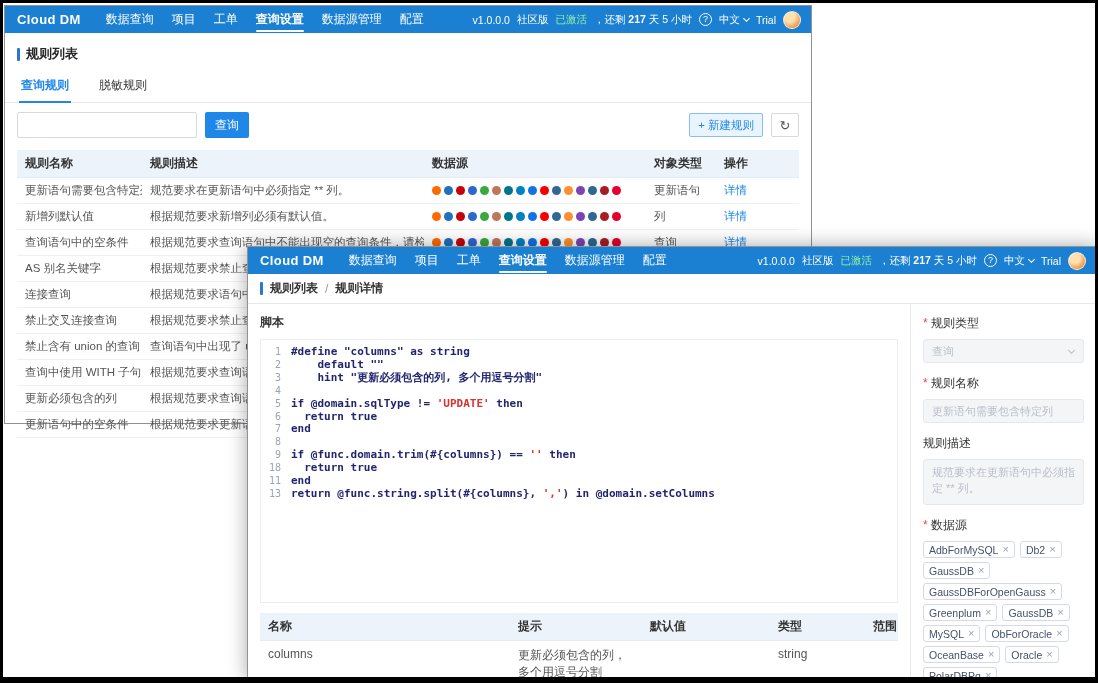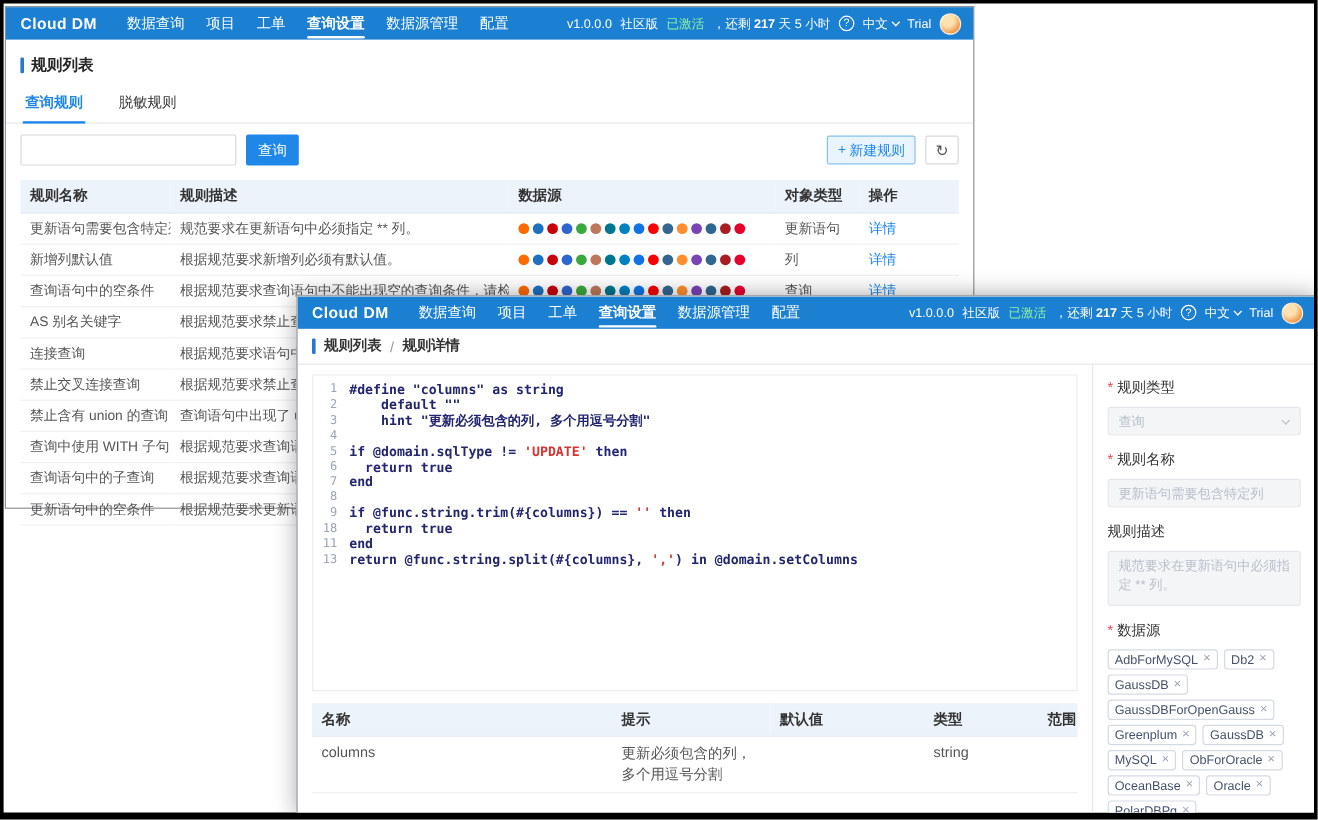--- a/index.html
+++ b/index.html
@@ -375,21 +375,21 @@
                 <span class="ds-dot" style="background: rgb(122, 67, 182);"></span>
                 <span class="ds-dot" style="background: rgb(47, 103, 146);"></span>
                 <span class="ds-dot" style="background: rgb(169, 29, 34);"></span>
                 <span class="ds-dot" style="background: rgb(230, 0, 46);"></span>
               </div>
             </td>
             <td></td>
             <td><span class="link">详情</span></td>
           </tr>
           <tr>
-            <td class="c-name">查询语句中的子查询</td>
+            <td class="c-name">更新必须包含的列</td>
             <td class="c-desc">根据规范要求查询语句中的子查</td>
             <td>
               <div class="ds-dots">
                 <span class="ds-dot" style="background: rgb(255, 106, 0);"></span>
                 <span class="ds-dot" style="background: rgb(31, 112, 193);"></span>
                 <span class="ds-dot" style="background: rgb(199, 0, 11);"></span>
                 <span class="ds-dot" style="background: rgb(46, 102, 208);"></span>
                 <span class="ds-dot" style="background: rgb(57, 169, 62);"></span>
                 <span class="ds-dot" style="background: rgb(192, 118, 90);"></span>
                 <span class="ds-dot" style="background: rgb(0, 117, 143);"></span>
@@ -465,20 +465,21 @@
 
     <div class="breadcrumb">
       <span class="vbar"></span>
       <span class="crumb-link">规则列表</span>
       <span class="crumb-sep">/</span>
       <span>规则详情</span>
     </div>
 
     <div class="fw-body">
       <div class="fw-left">
+        <div class="script-label">脚本</div>
         <div class="code-editor" id="code-editor">
             <div class="cl">
               <span class="ln">1</span>
               <span class="ct"><span>#define "columns" as string</span></span>
             </div>
             <div class="cl">
               <span class="ln">2</span>
               <span class="ct"><span>    default ""</span></span>
             </div>
             <div class="cl">
@@ -500,21 +501,21 @@
             <div class="cl">
               <span class="ln">7</span>
               <span class="ct"><span>end</span></span>
             </div>
             <div class="cl">
               <span class="ln">8</span>
               <span class="ct"> </span>
             </div>
             <div class="cl">
               <span class="ln">9</span>
-              <span class="ct"><span>if @func.string.trim(#{columns}) == </span><span class="s">''</span><span> then</span></span>
+              <span class="ct"><span>if @func.domain.trim(#{columns}) == </span><span class="s">''</span><span> then</span></span>
             </div>
             <div class="cl">
               <span class="ln">18</span>
               <span class="ct"><span>  return true</span></span>
             </div>
             <div class="cl">
               <span class="ln">11</span>
               <span class="ct"><span>end</span></span>
             </div>
             <div class="cl">

